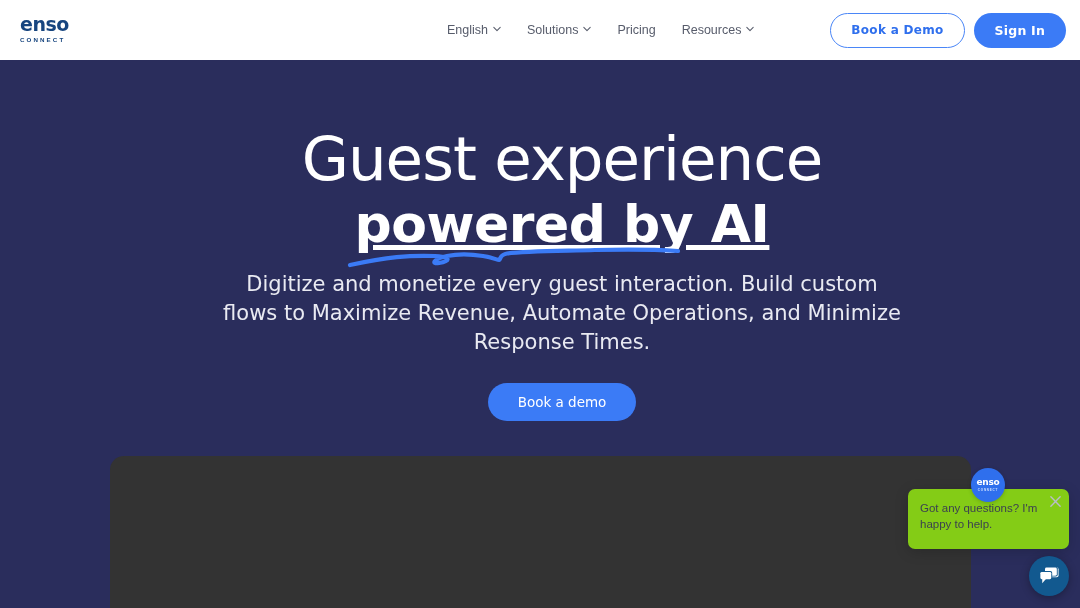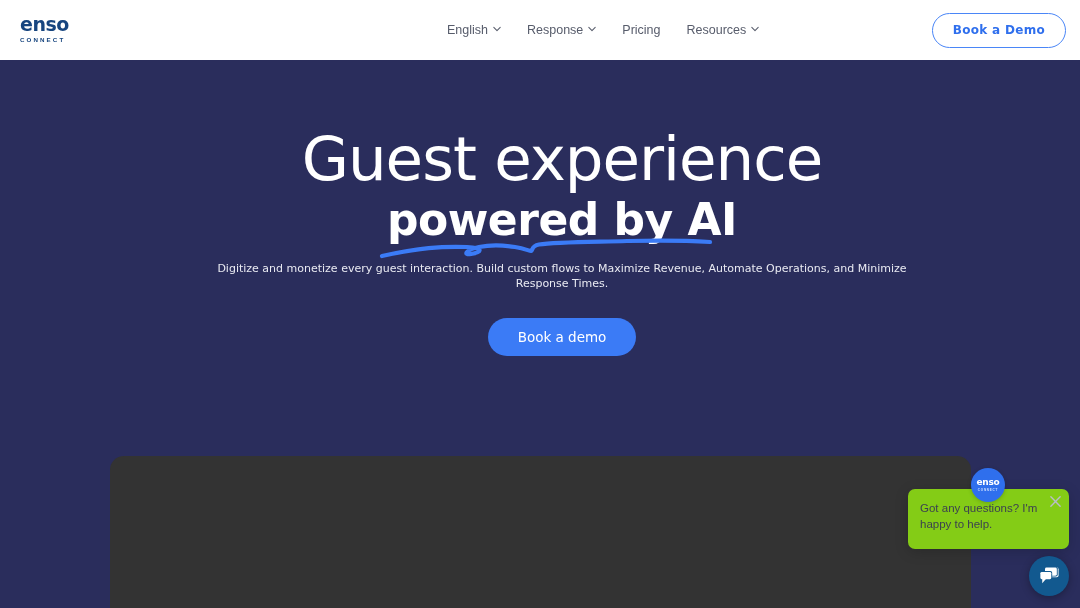--- a/index.html
+++ b/index.html
@@ -77,32 +77,33 @@
 
   .h1-line1{
     font-size:61px; font-weight:400; color:#ffffff;
     letter-spacing:-1px; line-height:1.0;
     font-family:"DejaVu Sans", sans-serif;
   }
   .h1-line2-wrap{
     position:relative; display:inline-block; margin-top:8px;
   }
   .h1-line2{
-    font-size:44px; font-weight:700; color:#ffffff;
+    font-size:52px; font-weight:700; color:#ffffff;
     letter-spacing:-0.5px; line-height:1.05;
     font-family:"DejaVu Sans", sans-serif;
+    text-decoration:underline;
   }
   .squiggle{
     position:absolute; left:-8px; bottom:-16px; width:334px; height:26px;
     pointer-events:none;
   }
 
   .sub{
     margin:18px auto 0; width:690px;
-    font-size:11px; line-height:1.38; color:#e9eaf2;
+    font-size:21px; line-height:1.38; color:#e9eaf2;
     font-family:"DejaVu Sans", sans-serif;
   }
 
   .cta-row{ margin-top:26px; display:flex; justify-content:center; }
   .cta{
     background:#3b7bf6; color:#fff; border:none;
     border-radius:26px; font-size:13.5px;
     padding:0 30px; height:38px; display:flex; align-items:center;
     cursor:pointer;
     font-family:"DejaVu Sans", sans-serif;
@@ -175,21 +176,21 @@
       <span>English</span>
       <span class="chev">
         <svg width="8" height="8" viewBox="0 0 10 10">
             <path d="M1 3 L5 7 L9 3" stroke="#575c6b" stroke-width="1.3" fill="none" stroke-linecap="round" stroke-linejoin="round"></path>
           </svg>
       </span>
     </div>
 
 
     <div class="nav-item">
-      <span>Response</span>
+      <span>Solutions</span>
       <span class="chev">
         <svg width="8" height="8" viewBox="0 0 10 10">
             <path d="M1 3 L5 7 L9 3" stroke="#575c6b" stroke-width="1.3" fill="none" stroke-linecap="round" stroke-linejoin="round"></path>
           </svg>
       </span>
     </div>
 
 
     <div class="nav-item">
       <span>Pricing</span>
@@ -201,20 +202,21 @@
         <svg width="8" height="8" viewBox="0 0 10 10">
             <path d="M1 3 L5 7 L9 3" stroke="#575c6b" stroke-width="1.3" fill="none" stroke-linecap="round" stroke-linejoin="round"></path>
           </svg>
       </span>
     </div>
 
   </nav>
 
   <div class="nav-actions">
     <button class="btn-demo">Book a Demo</button>
+    <button class="btn-signin">Sign In</button>
   </div>
 
 </div>
 
 <div class="hero">
   <div class="hero-inner">
 
     <div class="h1-line1">Guest experience</div>
 
     <div class="h1-line2-wrap">

